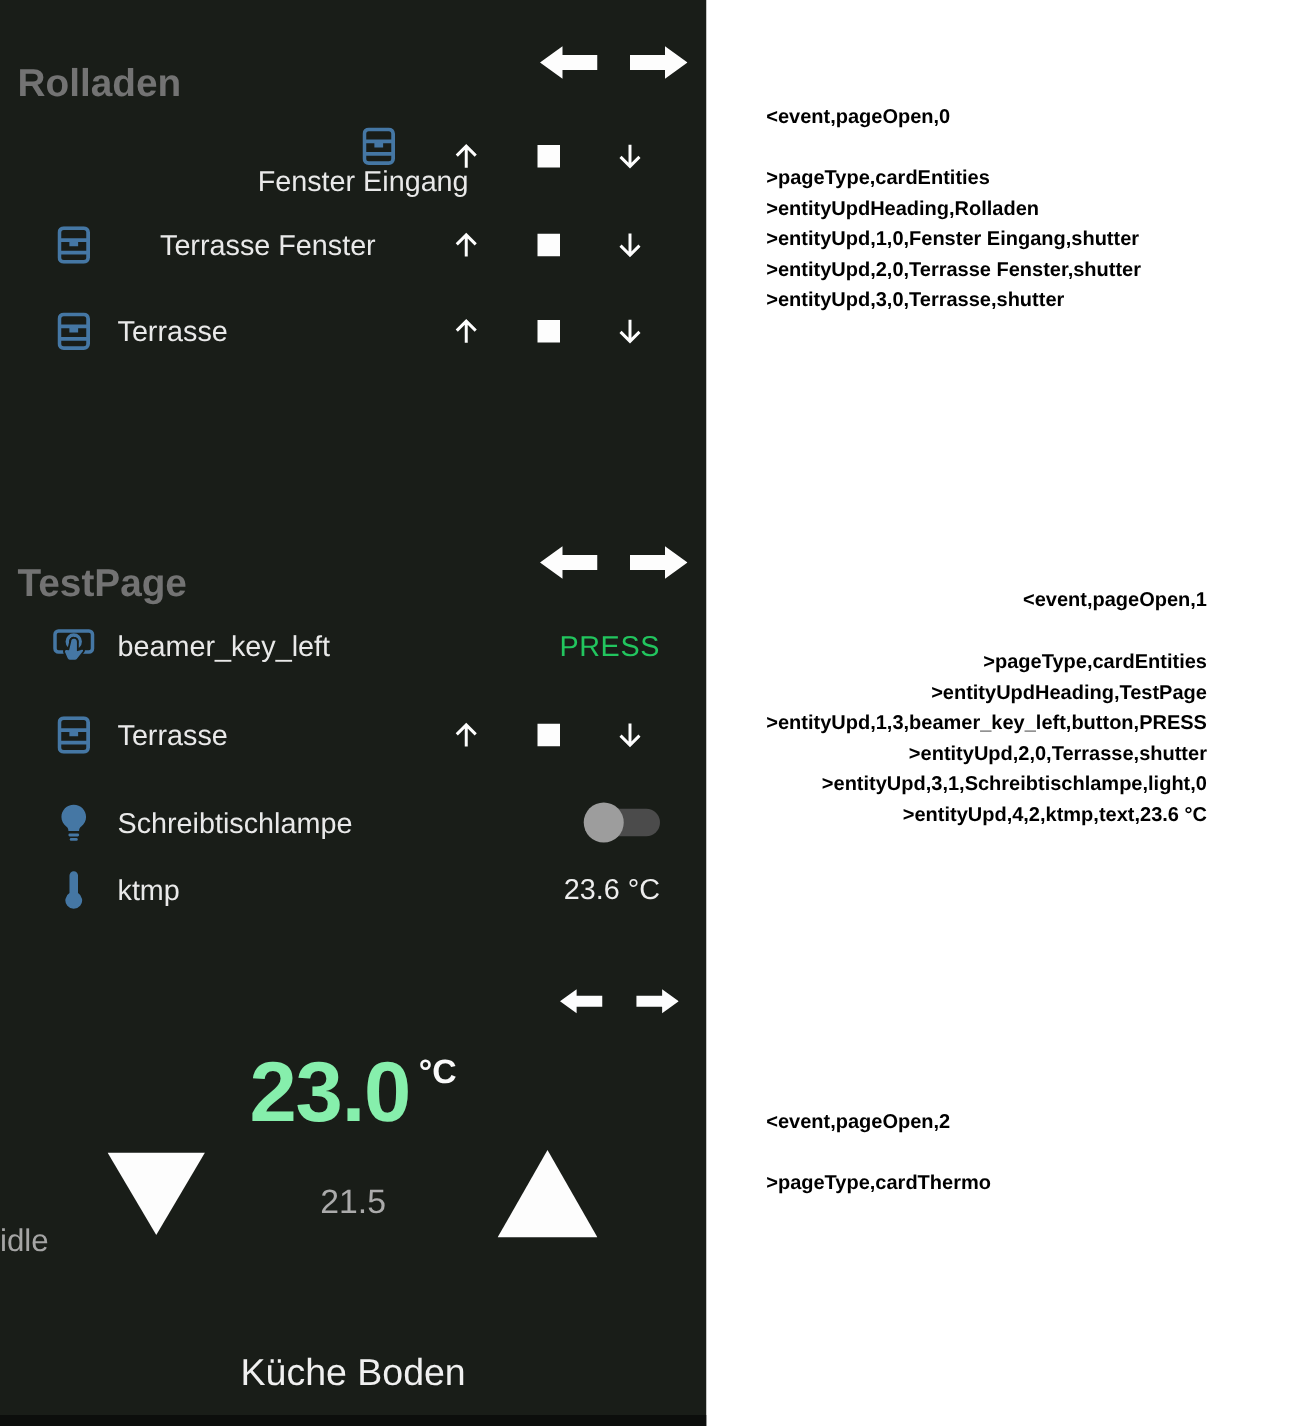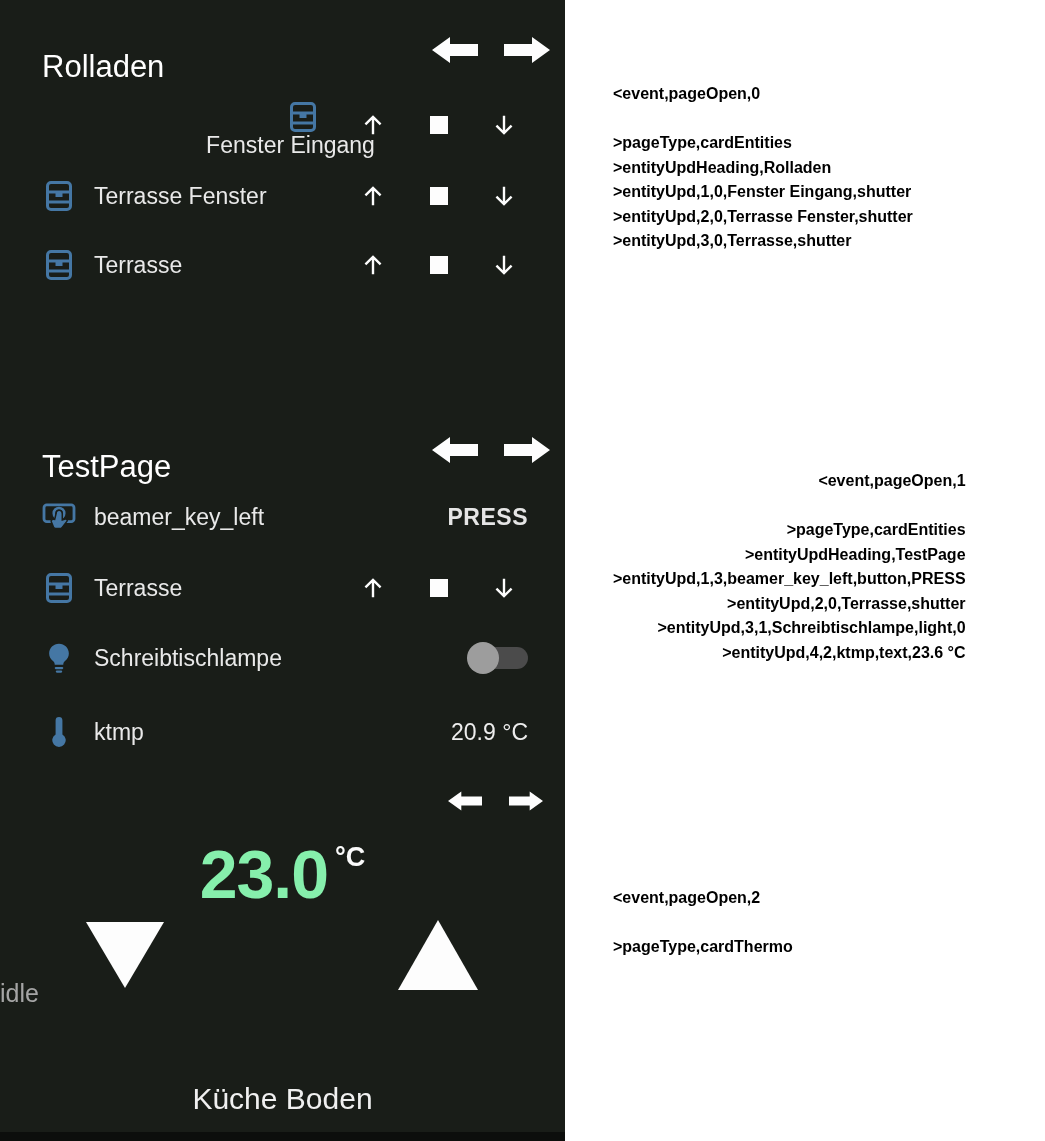--- a/index.html
+++ b/index.html
@@ -4,36 +4,36 @@
 <style>
   html,body{margin:0;padding:0;background:#fff;}
   .canvas{position:relative;width:1045px;height:1141px;background:#ffffff;
           font-family:"Liberation Sans",sans-serif;overflow:hidden;}
 
   
   .stack{position:absolute;left:0;top:0;width:565px;height:1141px;background:#191d18;}
   .bottom-strip{position:absolute;left:0;top:1132px;width:565px;height:9px;background:#0c0e0c;}
 
   .card{position:absolute;left:0;width:565px;overflow:hidden;}
-  .card-title{position:absolute;left:42px;color:#ffffff;font-size:31px;font-weight:400;}
+  .card-title{position:absolute;left:14px;color:#737373;font-size:31px;font-weight:700;}
 
   .nav{position:absolute;display:flex;align-items:center;}
   .nav svg{display:block;}
 
   .row{position:absolute;left:0;width:565px;height:46px;display:flex;align-items:center;}
   .eicon{width:38px;display:flex;justify-content:center;align-items:center;margin-left:40px;flex:none;}
   .elabel{margin-left:16px;font-size:23px;color:#e9e9e9;}
 
   .controls{position:absolute;left:360px;top:50%;transform:translateY(-50%);display:flex;align-items:center;}
   .ctl{display:block;}
   .ctl-up{margin-right:44px;}
   .ctl-stop{width:18px;height:18px;background:#fdfdfd;margin-right:43px;}
 
   .action{position:absolute;right:37px;top:50%;transform:translateY(-50%);
-          font-size:23px;font-weight:700;color:#e5e5e5;letter-spacing:.5px;}
+          font-size:23px;font-weight:400;color:#22c55e;letter-spacing:.5px;}
   .value{position:absolute;right:37px;top:50%;transform:translateY(-50%);
          font-size:23px;color:#ededed;}
 
   .toggle{position:absolute;right:37px;top:50%;transform:translateY(-50%);width:60px;height:22px;}
   .toggle-track{position:absolute;left:0;top:0;width:60px;height:22px;border-radius:11px;background:#4b4b4b;}
   .toggle-knob{position:absolute;left:-1px;top:-5px;width:32px;height:32px;border-radius:50%;background:#9d9d9d;}
 
   
   .thermo-current{position:absolute;top:70px;left:50%;transform:translateX(-50%);
                   display:flex;align-items:flex-start;}
@@ -84,21 +84,21 @@
           <svg class="ctl ctl-up" width="26" height="26" viewBox="0 0 24 24">
               <path d="M12 20.5 V4.5 M5 11.5 L12 4.5 L19 11.5" stroke="#fdfdfd" stroke-width="2.2" fill="none"></path>
             </svg>
           <div class="ctl-stop"></div>
           <svg class="ctl" width="26" height="26" viewBox="0 0 24 24">
               <path d="M12 3.5 V19.5 M5 12.5 L12 19.5 L19 12.5" stroke="#fdfdfd" stroke-width="2.2" fill="none"></path>
             </svg>
         </div>
       </div>
 
-      <div class="row" style="top:173px;">
+      <div class="row" style="top:173px;gap:34px;">
         <span class="eicon">
           <svg width="26" height="30" viewBox="0 0 26 30">
               <rect x="1.5" y="1.5" width="23" height="27" rx="3.5" fill="none" stroke="#4577a4" stroke-width="3"></rect>
               <line x1="1.5" y1="11" x2="24.5" y2="11" stroke="#4577a4" stroke-width="3"></line>
               <rect x="9.5" y="11" width="7" height="5" fill="#4577a4"></rect>
               <line x1="1.5" y1="21" x2="24.5" y2="21" stroke="#4577a4" stroke-width="3"></line>
             </svg>
         </span>
         <span class="elabel">Terrasse Fenster</span>
         <div class="controls">
@@ -186,28 +186,28 @@
               <rect x="9" y="25.6" width="6" height="2.1" rx="1" fill="#4577a4"></rect>
             </svg>
         </span>
         <span class="elabel">Schreibtischlampe</span>
         <div class="toggle">
           <div class="toggle-track"></div>
           <div class="toggle-knob"></div>
         </div>
       </div>
 
-      <div class="row" style="top:294px;">
+      <div class="row" style="top:274px;">
         <span class="eicon">
           <svg width="16" height="32" viewBox="0 0 14 30">
               <path d="M7 1 a3.2 3.2 0 0 1 3.2 3.2 v13.1 a6.3 6.3 0 1 1-6.4 0 V4.2 A3.2 3.2 0 0 1 7 1 z" fill="#4577a4"></path>
             </svg>
         </span>
         <span class="elabel">ktmp</span>
-        <span class="value">20.9 °C</span>
+        <span class="value">23.6 °C</span>
       </div>
     </section>
 
     <section class="card" style="top:770px;height:362px;">
       <div class="nav" style="top:17px;right:22px;gap:27px;">
         <svg width="34" height="28" viewBox="0 0 46 30">
             <path d="M0 15 L18 2 V9 H46 V21 H18 V28 Z" fill="#fdfdfd"></path>
           </svg>
         <svg width="34" height="28" viewBox="0 0 46 30">
             <path d="M46 15 L28 2 V9 H0 V21 H28 V28 Z" fill="#fdfdfd"></path>
@@ -219,20 +219,21 @@
         <span class="temp-unit">°C</span>
       </div>
 
       <svg class="tri" style="left:86px;top:152px;" width="78" height="66" viewBox="0 0 78 66">
           <polygon points="0,0 78,0 39,66" fill="#fdfdfd"></polygon>
         </svg>
       <svg class="tri" style="left:398px;top:150px;" width="80" height="70" viewBox="0 0 80 70">
           <polygon points="40,0 80,70 0,70" fill="#fdfdfd"></polygon>
         </svg>
 
+      <div class="temp-target">21.5</div>
       <div class="temp-state">idle</div>
       <div class="thermo-name">Küche Boden</div>
     </section>
 
     <div class="bottom-strip"></div>
   </div>
 
   <div class="log" style="top:82px;">
     <div>&lt;event,pageOpen,0</div>
     <div class="log-gap"></div>

